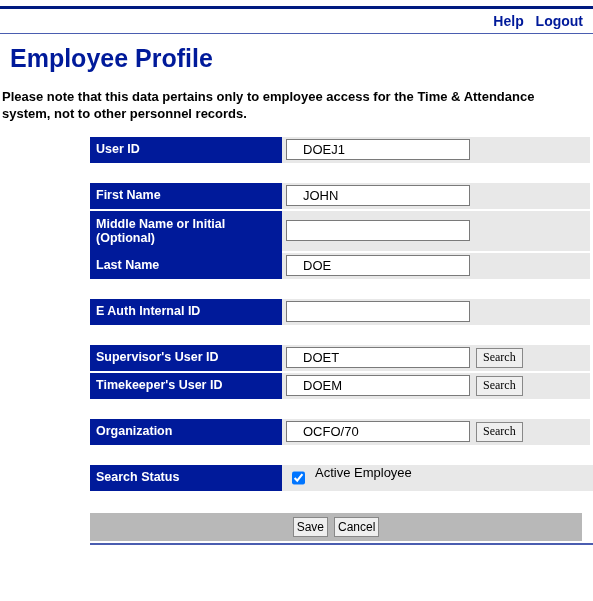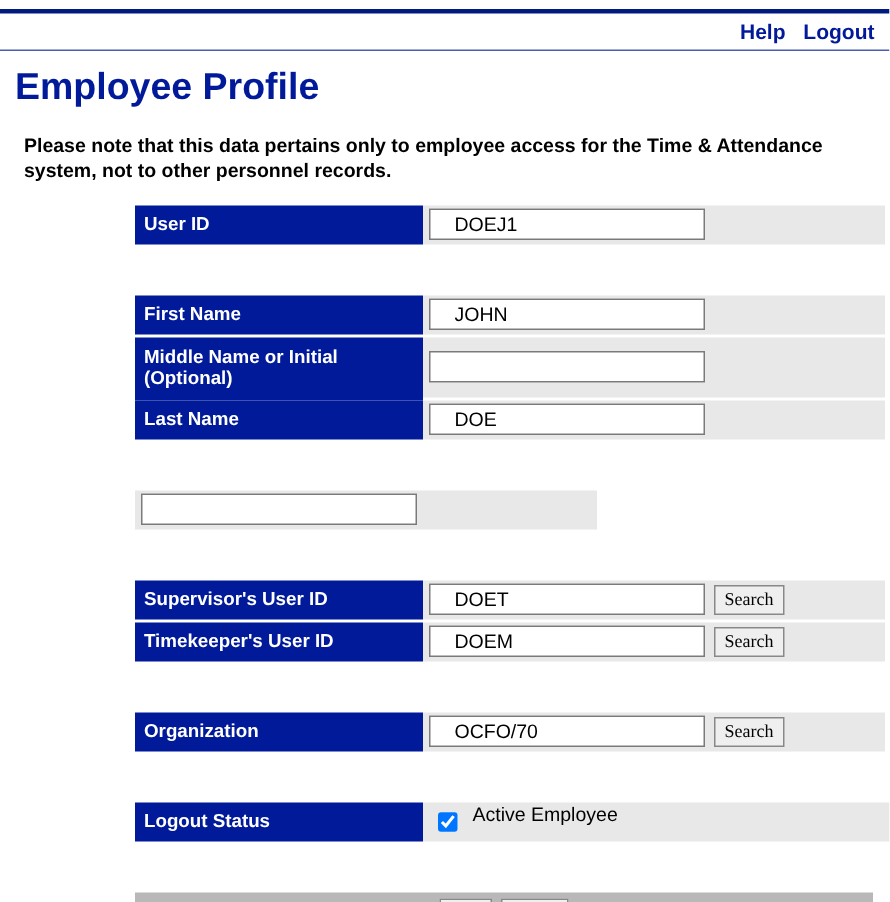--- a/index.html
+++ b/index.html
@@ -28,25 +28,25 @@
     h1.page-title {
       color: #001a9a;
       font-size: 25px;
       font-weight: bold;
       margin: 8px 0 16px 10px;
       font-family: Verdana, Arial, sans-serif;
     }
     .note {
       font-weight: bold;
       font-size: 13px;
-      margin: 0 10px 14px 16px;
+      margin: 0 10px 14px 2px;
       line-height: 1.3;
     }
     .form-area { margin-left: 90px; }
-    .form-block { margin-bottom: 34px; }
+    .form-block { margin-bottom: 20px; }
     .form-row {
       display: flex;
       align-items: stretch;
       height: 26px;
       margin-bottom: 2px;
     }
     .row-label {
       background: #001a9a;
       color: #fff;
       font-weight: bold;
@@ -158,20 +158,21 @@
     <div class="form-row">
       <div class="row-label">Last Name</div>
       <div class="row-value">
         <input type="text" value="DOE" style="">
       </div>
     </div>
   </div>
 
   <div class="form-block">
     <div class="form-row">
+      <div class="row-label">E Auth Internal ID</div>
       <div class="row-value">
         <input type="text" value="" style="">
       </div>
     </div>
   </div>
 
   <div class="form-block">
     <div class="form-row">
       <div class="row-label">Supervisor's User ID</div>
       <div class="row-value">
@@ -193,21 +194,21 @@
       <div class="row-label">Organization</div>
       <div class="row-value">
         <input type="text" value="OCFO/70" style="">
         <button class="search-btn">Search</button>
       </div>
     </div>
   </div>
 
   <div class="form-block">
     <div class="form-row">
-      <div class="row-label">Logout Status</div>
+      <div class="row-label">Search Status</div>
       <div class="active-status-val">
         <input type="checkbox" id="active-cb" checked="" style="">
         <span>Active Employee</span>
       </div>
     </div>
   </div>
 
   <div class="button-bar">
     <button>Save</button>
     <button>Cancel</button>

